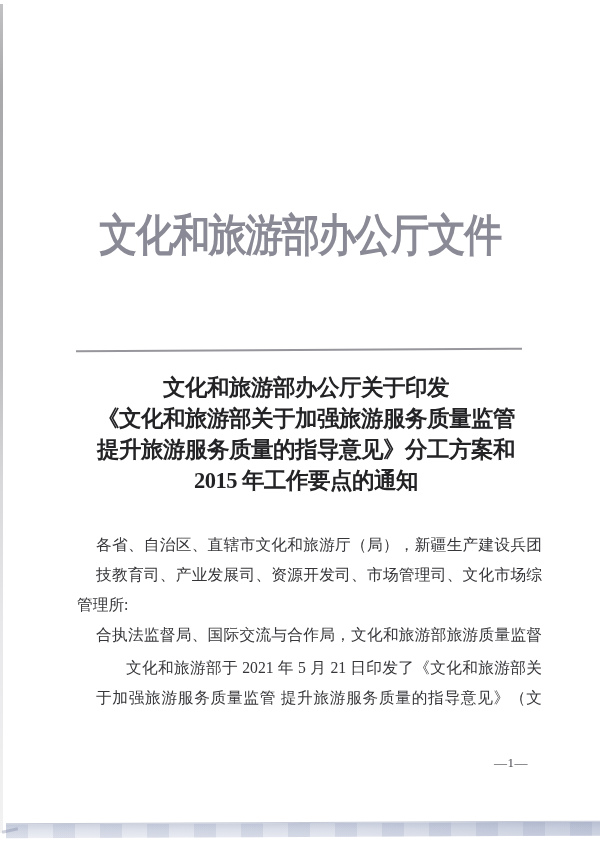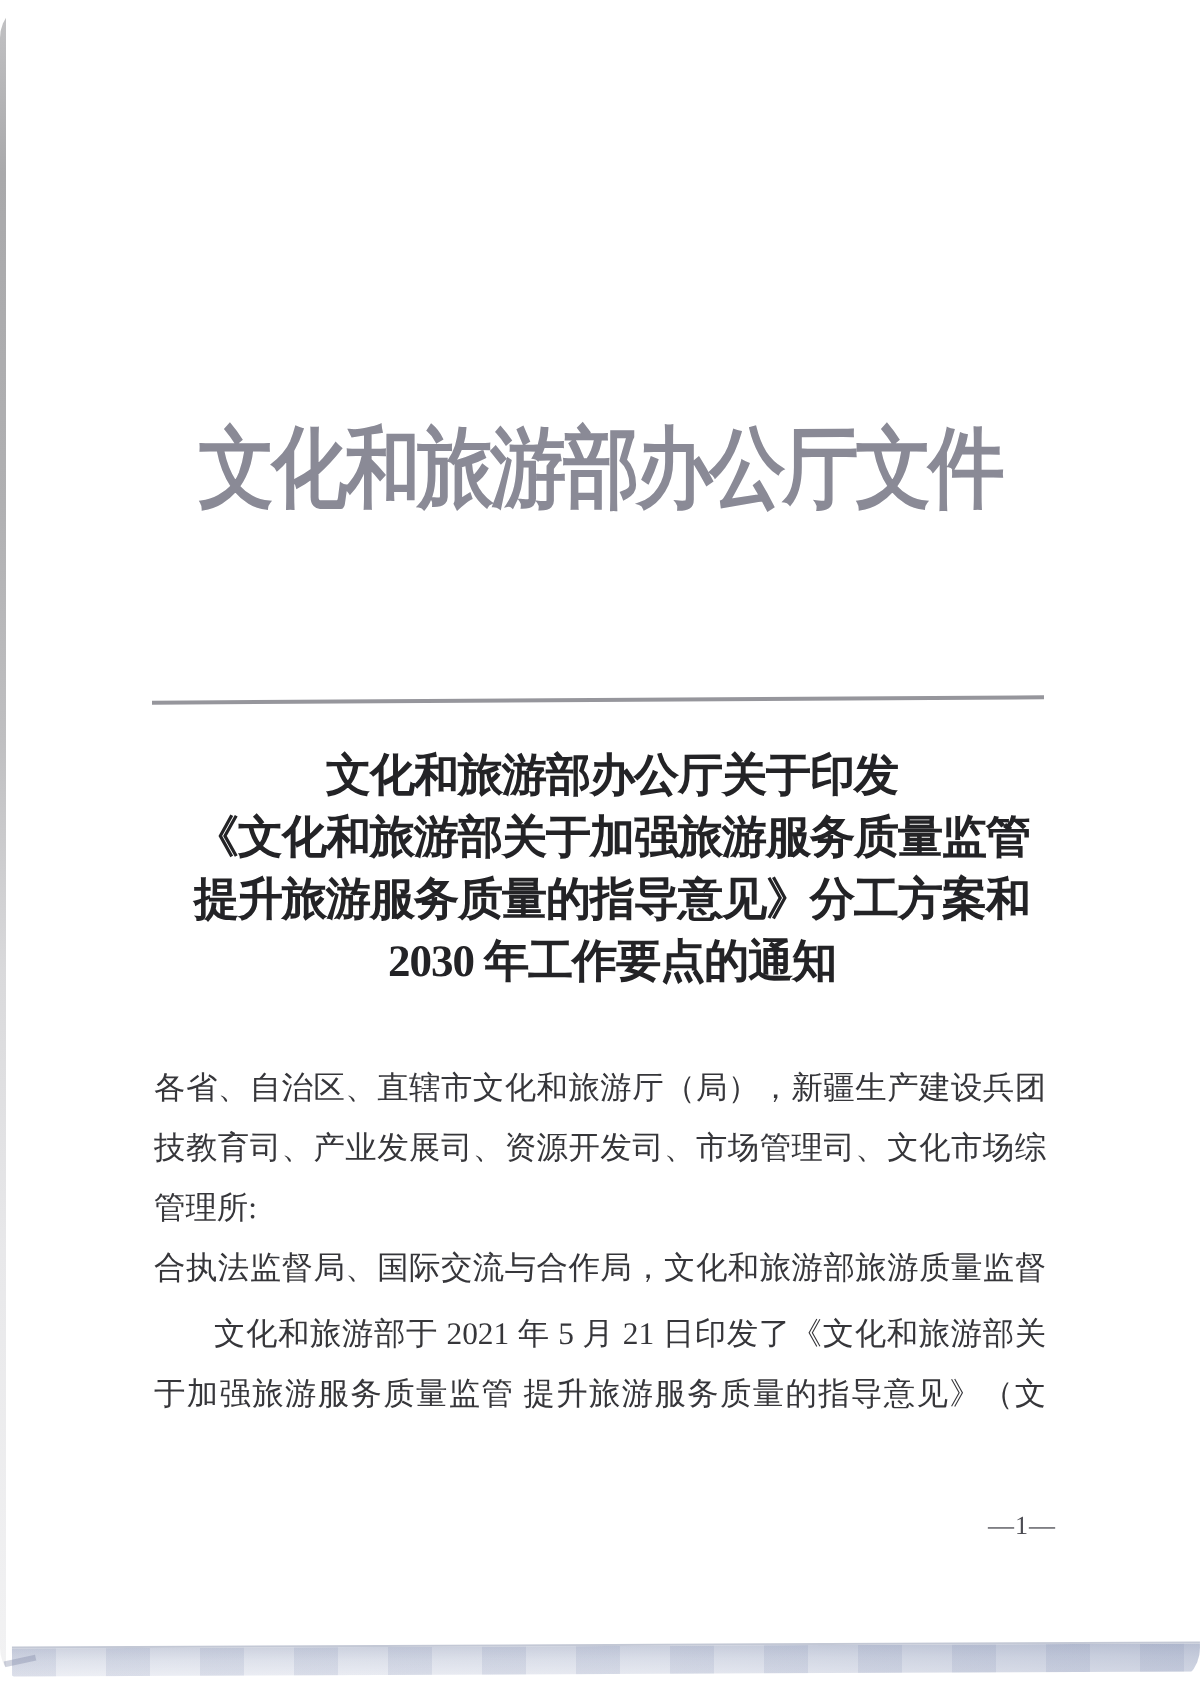--- a/index.html
+++ b/index.html
@@ -10,21 +10,20 @@
     --page-number:#4b4b52;
     --page-bg:#ffffff;
   }
   html,body{margin:0;padding:0;background:#fff;}
   .page{
     position:relative;
     width:600px;height:843px;
     background:var(--page-bg,#fff);
     overflow:hidden;
     font-family:"Liberation Serif","DejaVu Serif",serif;
-    border-radius:19px;
   }
   
   .left-edge{
     position:absolute;left:0;top:4px;bottom:10px;width:3px;
     background:linear-gradient(180deg,
       #c2c2c4 0%,#a9a9ab 10%,#b0b0b2 30%,#bfbfc1 44%,
       #d9d9db 58%,#e8e8ea 75%,#f2f2f3 100%);
   }
   
   .header-title{
@@ -48,21 +47,21 @@
     letter-spacing:-0.5px;
     color:var(--title-text,#232326);
   }
   .doc-title .t-line{white-space:nowrap;}
   .body-text{
     position:absolute;left:77px;top:530px;width:446px;
     font-size:15.7px;line-height:30px;
     color:var(--body-text,#36363a);
   }
   .b-line{width:100%;}
-  .b-line.just{text-align:justify;text-align-last:justify;}
+  .b-line.just{text-align:justify;text-align-last:justify;margin-left:19px;}
   .b-line.indent{text-indent:30px;}
   .b-line.p2{margin-top:3px;}
   .page-number{
     position:absolute;top:755px;right:72px;
     font-size:13px;line-height:16px;
     letter-spacing:0.5px;
     color:var(--page-number,#4b4b52);
   }
   
   .bottom-band{
@@ -90,21 +89,21 @@
   <div class="left-edge"></div>
 
   <div class="header-title">文化和旅游部办公厅文件</div>
 
   <div class="divider"></div>
 
   <div class="doc-title">
     <div class="t-line">文化和旅游部办公厅关于印发</div>
     <div class="t-line">《文化和旅游部关于加强旅游服务质量监管</div>
     <div class="t-line">提升旅游服务质量的指导意见》分工方案和</div>
-    <div class="t-line">2030 年工作要点的通知</div>
+    <div class="t-line">2015 年工作要点的通知</div>
   </div>
 
   <div class="body-text">
     <div class="b-line just">各省、自治区、直辖市文化和旅游厅（局），新疆生产建设兵团</div>
     <div class="b-line just">技教育司、产业发展司、资源开发司、市场管理司、文化市场综</div>
     <div class="b-line">管理所:</div>
     <div class="b-line just">合执法监督局、国际交流与合作局，文化和旅游部旅游质量监督</div>
     <div class="b-line just indent p2">文化和旅游部于 2021 年 5 月 21 日印发了《文化和旅游部关</div>
     <div class="b-line just">于加强旅游服务质量监管 提升旅游服务质量的指导意见》（文</div>
   </div>

